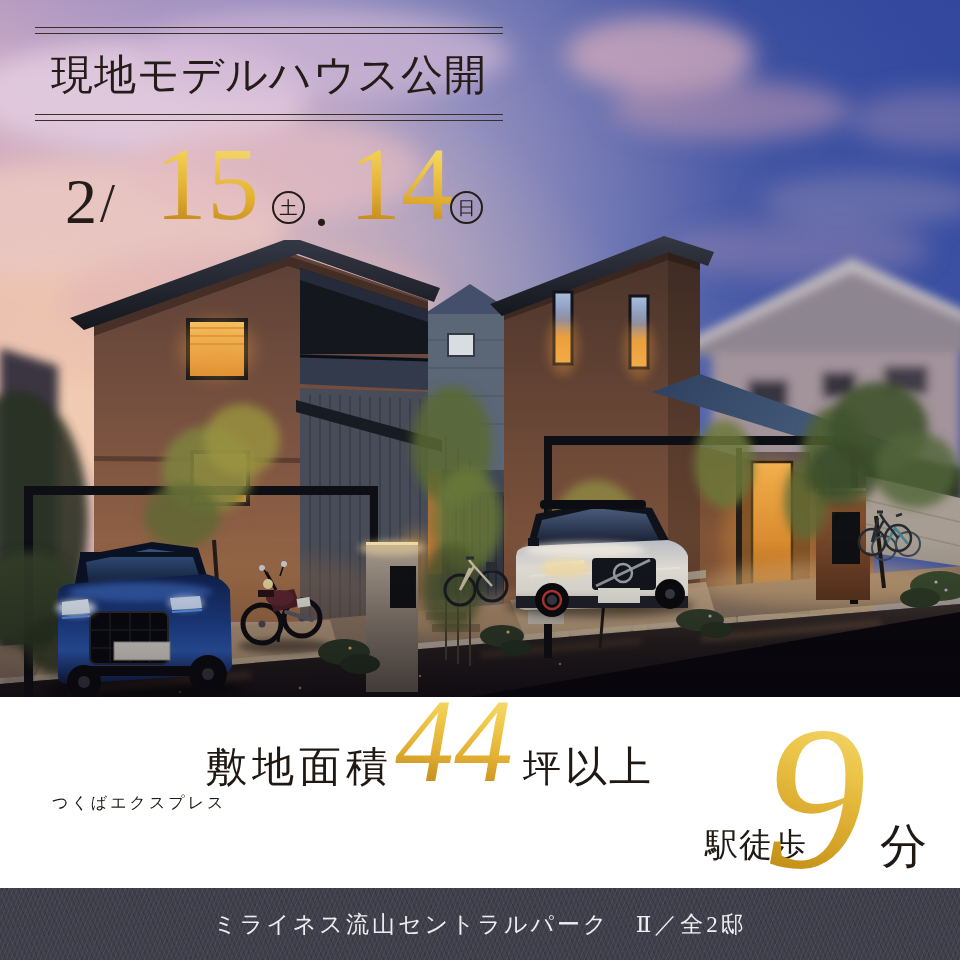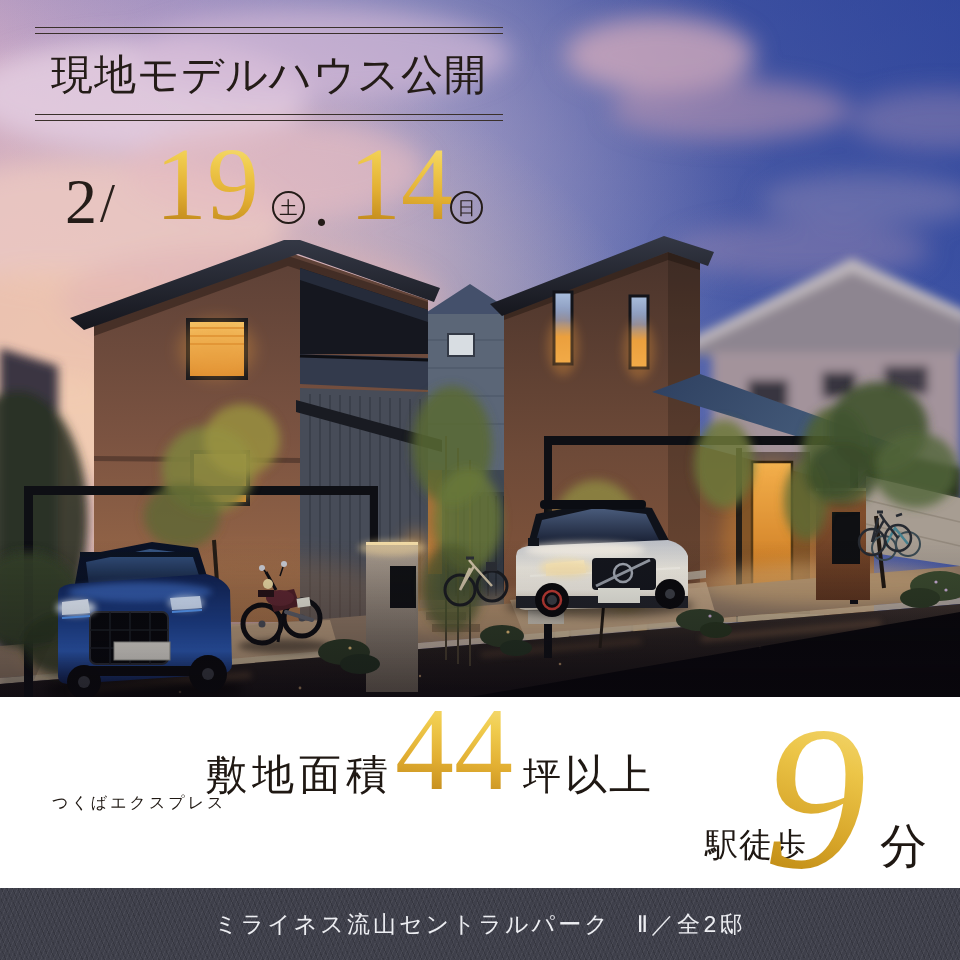--- a/index.html
+++ b/index.html
@@ -41,42 +41,42 @@
     -webkit-background-clip:text;background-clip:text;
     color:#d9a62e;-webkit-text-fill-color:transparent;
   }
   
   .specs{position:absolute;left:0;top:697px;width:960px;height:191px;background:#ffffff;}
   .site-area{
     position:absolute;left:205px;top:-14px;display:flex;align-items:baseline;
     white-space:nowrap;
   }
   .sa-label{font-size:42px;letter-spacing:5px;color:#1f1813;}
-  .sa-value{font-size:118px;line-height:1;margin:8px 10px 0 2px;}
+  .sa-value{font-size:118px;line-height:1;margin:0 10px 0 2px;font-style:italic;}
   .sa-unit{font-size:38px;color:#1f1813;}
   .sa-paren{font-size:33px;letter-spacing:1px;color:#1f1813;margin-left:2px;}
   .sa-suffix{font-size:42px;letter-spacing:2px;color:#1f1813;margin-left:4px;}
   .tx-line{position:absolute;left:52px;top:96px;font-size:16px;letter-spacing:3px;color:#1f1813;}
   .station{position:absolute;left:24px;top:106px;font-size:59px;line-height:1.05;color:#1f1813;white-space:nowrap;font-weight:500;}
   .walk-label{position:absolute;left:668px;top:126px;font-size:33px;letter-spacing:1px;color:#1f1813;margin-left:37px;}
   .walk-min{
     position:absolute;left:764px;top:-2px;font-size:205px;line-height:1;
     font-style:italic;font-weight:500;
     background:linear-gradient(200deg,#f5dd7d 4%,#ecc548 34%,#d6a428 66%,#b8830e 96%);
     -webkit-background-clip:text;background-clip:text;color:#d09c24;-webkit-text-fill-color:transparent;
   }
   .walk-unit{position:absolute;left:880px;top:118px;font-size:47px;color:#1f1813;}
   
   .project-footer{
     position:absolute;left:0;top:888px;width:960px;height:72px;
     background-color:#3f404b;
     background-image:
       repeating-linear-gradient(112deg,rgba(255,255,255,0.05) 0px,rgba(255,255,255,0.05) 1px,transparent 1px,transparent 4px),
       repeating-linear-gradient(66deg,rgba(0,0,0,0.14) 0px,rgba(0,0,0,0.14) 1px,transparent 1px,transparent 5px);
-    display:flex;align-items:center;justify-content:center;font-family:Liberation Mono, monospace;
+    display:flex;align-items:center;justify-content:center;
   }
   .pf-text{font-size:23px;letter-spacing:3px;color:#edeef2;white-space:nowrap;}
 </style>
 </head>
 <body>
 
 <div class="poster">
 
   <div class="photo" role="img" aria-label="夕暮れのモデルハウス2棟の外観CG。手前の道路沿いに青いSUV、白いSUV、バイク、自転車、植栽と門柱が並ぶ。">
     <svg width="960" height="697" viewBox="0 0 960 697" xmlns="http://www.w3.org/2000/svg">
@@ -452,21 +452,21 @@
 
   <div class="open-header">
     <div class="dbl-line"></div>
     <div class="hd-title">現地モデルハウス公開</div>
     <div class="dbl-line"></div>
   </div>
 
   <div class="date-row">
     <span class="d-month">2</span>
     <span class="d-slash">/</span>
-    <span class="d-day d-day1 gold-text">19</span>
+    <span class="d-day d-day1 gold-text">15</span>
     <span class="d-dow d-dow1">土</span>
     <span class="d-dot">.</span>
     <span class="d-day d-day2 gold-text">14</span>
     <span class="d-dow d-dow2">日</span>
   </div>
 
   <div class="specs">
     <div class="site-area">
       <span class="sa-label">敷地面積</span>
       <span class="sa-value gold-text">44</span>

